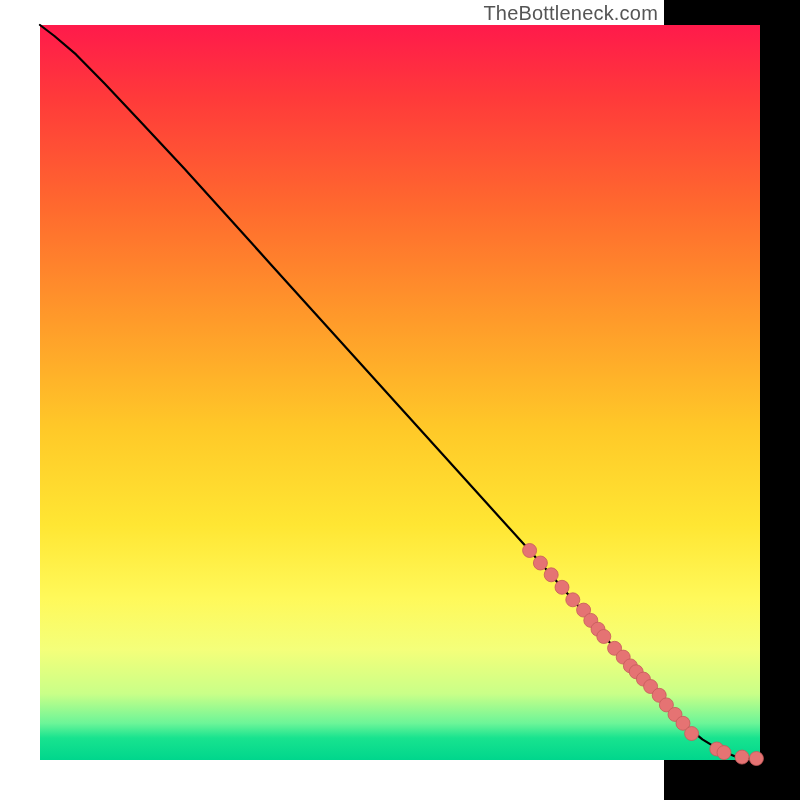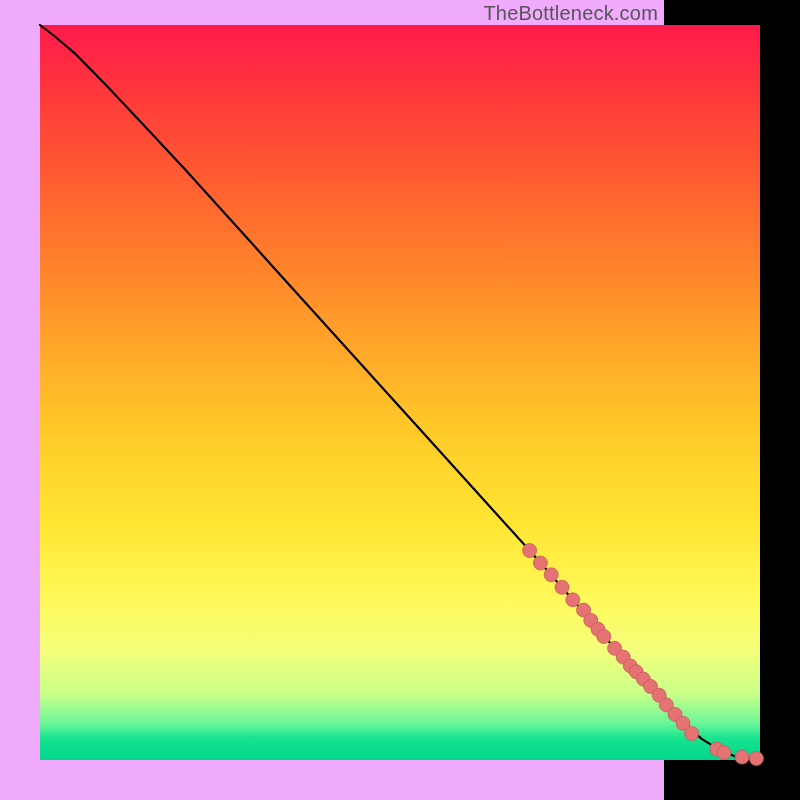--- a/index.html
+++ b/index.html
@@ -8,21 +8,21 @@
     width: 800px;
     height: 800px;
     background: #000;
     font-family: Arial, Helvetica, sans-serif;
     overflow: hidden;
   }
   .frame {
     position: relative;
     width: 664px;
     height: 800px;
-    background: #f0abfc;
+    background: #ffffff;
   }
   .watermark {
     position: absolute;
     top: 2px;
     right: 6px;
     color: #555;
     font-size: 20px;
     font-weight: 500;
     letter-spacing: 0.2px;
     user-select: none;

